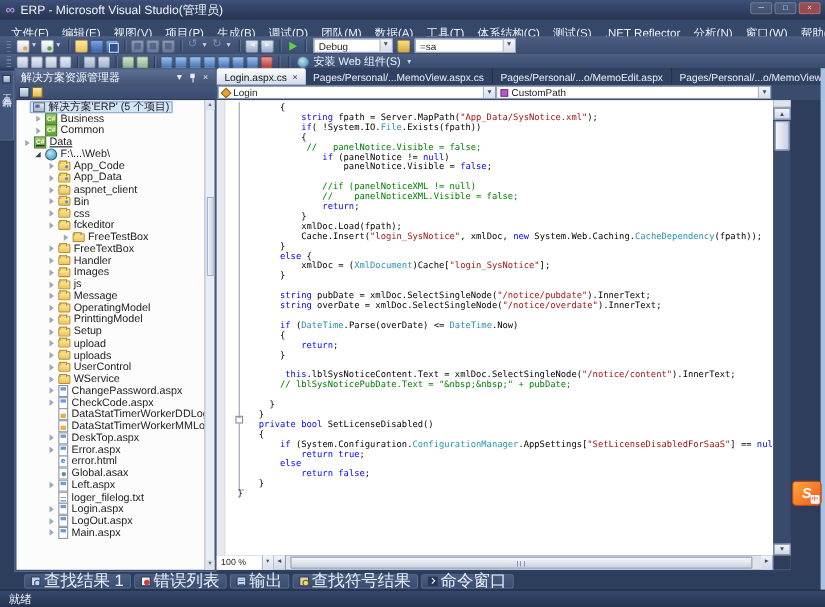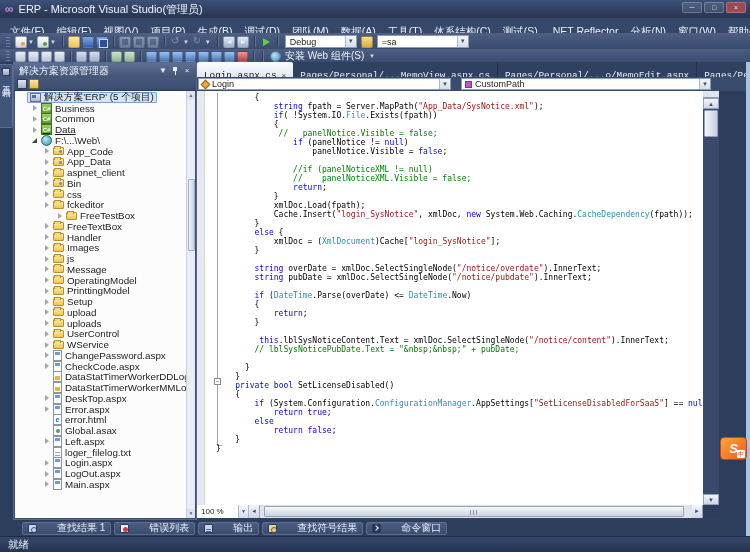--- a/index.html
+++ b/index.html
@@ -118,26 +118,26 @@
   .ti-page { width:9px; height:11px; background:#fff; border:1px solid #8a94a6; }
   .ti-aspx::after { content:""; position:absolute; left:1px; top:1px; right:1px; height:3px; background:#6f9ad8; }
   .ti-xml::after { content:""; position:absolute; left:1px; bottom:1px; width:5px; height:4px; background:#e8b24a; }
   .ti-html::after { content:"e"; position:absolute; left:1.5px; top:1px; font-size:7px; color:#2b6cc4; font-weight:bold; }
   .ti-asax::after { content:""; position:absolute; left:2px; bottom:2px; width:4px; height:4px; background:#4a9e72; border-radius:50%; }
   .ti-txt::after { content:""; position:absolute; left:1px; top:2px; right:1px; height:6px;
     background:repeating-linear-gradient(0deg,#9aa2b0 0 1px,transparent 1px 3px); }
 
   
   #editor { position:absolute; left:197px; top:0; width:553px; height:458px; background:#2f4060; }
-  #tabstrip { position:absolute; left:0; top:0; width:553px; height:27px; display:flex; align-items:stretch; background:#2f4060;font-family:Liberation Mono, monospace; }
+  #tabstrip { position:absolute; left:0; top:0; width:553px; height:17px; display:flex; align-items:stretch; background:#2f4060; }
   .dtab { display:flex; align-items:center; padding:0 7px; font-size:9.3px; color:#e8eef8; border-right:1px solid #22304c; white-space:nowrap; gap:5px; }
   .dtab.active { background:linear-gradient(#fdfdfe,#ccd6e8); color:#151515; border-radius:2px 2px 0 0; border-right:none; }
   .dtab .x { font-size:8px; color:#333; line-height:8px; }
 
-  #navbar { position:absolute; left:0; top:15px; width:553px; height:14px; background:#3a4c6e; display:flex; gap:10px; padding:1px 0 1px 1px; }
+  #navbar { position:absolute; left:0; top:15px; width:553px; height:14px; background:#3a4c6e; display:flex; gap:0; padding:1px 0 1px 1px; }
   .nav-combo { height:12px; background:#fff; border:1px solid #8c9bb6; display:flex; align-items:center; }
   #navclass { width:253px; } #navmethod { width:250px; }
   .nav-combo .ni { width:7px; height:7px; margin:0 3px; flex:none; }
   .ni-class { background:#e8a53a; transform:rotate(45deg); border:1px solid #9a6a14; }
   .ni-method { background:#b35cc6; border:1px solid #7d3590; }
   .nav-combo .cv { font-size:9px; color:#222; flex:1; white-space:nowrap; overflow:hidden; }
   .nav-combo .caret { width:11px; height:100%; background:linear-gradient(#f3f6fa,#d6deea); border-left:1px solid #aab6cb;
     color:#44506a; font-size:6px; line-height:10px; text-align:center; }
 
   #codewrap { position:absolute; left:0; top:29px; width:506px; height:414px; background:#fff; overflow:hidden; }
@@ -174,22 +174,22 @@
     border:1px solid #93a1ba; border-radius:1px; }
   .hs-th::after { content:""; position:absolute; left:50%; top:3px; width:9px; height:5px; margin-left:-4px;
     background:repeating-linear-gradient(90deg,#8b98b0 0 1px,transparent 1px 3px); }
   .hs-corner { width:16px; height:13px; background:#2e3d5c; flex:none; }
 
   #rightedge { position:absolute; left:746px; top:62px; width:4px; height:474px; background:#a7c2e2; }
 
   
   #bottomtabs { position:absolute; left:0; top:520px; width:746px; height:16px; background:#2d3d5c;
     display:flex; align-items:center; gap:3px; padding-left:22px; }
-  .btab { display:flex; align-items:center; gap:20px; height:13px; padding:0 5px;
-    background:linear-gradient(#4a5d82,#3a4c6e); border:1px solid #5a6e94; border-radius:2px; font-size:10px; color:#e9eff9; white-space:nowrap; }
+  .btab { display:flex; align-items:center; gap:3px; height:13px; padding:0 5px;
+    background:linear-gradient(#4a5d82,#3a4c6e); border:1px solid #5a6e94; border-radius:2px; font-size:15px; color:#e9eff9; white-space:nowrap; }
   .bti { width:9px; height:9px; border-radius:1px; flex:none; position:relative; border:1px solid #2c3a57; }
   .bti-find-results { background:#c8d4e6; } .bti-find-results::after { content:""; position:absolute; left:2px; top:2px; width:4px; height:4px; border:1px solid #31548c; border-radius:50%; }
   .bti-error-list { background:#f0f0f0; } .bti-error-list::after { content:""; position:absolute; left:2px; top:2px; width:5px; height:5px; background:#cf3b3b; border-radius:50%; }
   .bti-output { background:#c8d4e6; } .bti-output::after { content:""; position:absolute; left:1px; top:2px; right:1px; height:5px; background:repeating-linear-gradient(0deg,#4a6aa0 0 1px,transparent 1px 2.5px); }
   .bti-find-symbol { background:#e6d49a; } .bti-find-symbol::after { content:""; position:absolute; left:2px; top:2px; width:4px; height:4px; border:1px solid #7a5c16; border-radius:50%; }
   .bti-command-window { background:#24355c; } .bti-command-window::after { content:""; position:absolute; left:1px; top:1px; width:3px; height:3px; border-left:1px solid #fff; border-bottom:1px solid #fff; transform:rotate(-135deg); }
 
   #statusbar { position:absolute; left:0; top:536px; width:750px; height:16px;
     background:linear-gradient(#36486b,#253350); border-top:1px solid #1e2b45; display:flex; align-items:center; padding-left:8px; }
   #statusbar .st { font-size:10.5px; color:#eef3fb; }
@@ -344,21 +344,21 @@
           </div>
           <div class="trow" style="padding-left: 15px;">
             <span class="aw">
               <span class="arr-c"></span>
             </span>
             <span class="hl-wrap">
               <span class="ti ti-csproj"></span>
               <span>Common</span>
             </span>
           </div>
-          <div class="trow" style="padding-left: 15px; text-decoration: underline;">
+          <div class="trow" style="padding-left: 5px; text-decoration: underline;">
             <span class="aw">
               <span class="arr-c"></span>
             </span>
             <span class="hl-wrap">
               <span class="ti ti-csproj"></span>
               <span>Data</span>
             </span>
           </div>
           <div class="trow" style="padding-left: 15px;">
             <span class="aw">
@@ -704,22 +704,22 @@
             <div class="cl"><span class="tok-c">                //    panelNoticeXML.Visible = false;</span></div>
             <div class="cl"><span class="tok-p">                </span><span class="tok-k">return</span><span class="tok-p">;</span></div>
             <div class="cl"><span class="tok-p">            }</span></div>
             <div class="cl"><span class="tok-p">            xmlDoc.Load(fpath);</span></div>
             <div class="cl"><span class="tok-p">            Cache.Insert(</span><span class="tok-s">"login_SysNotice"</span><span class="tok-p">, xmlDoc, </span><span class="tok-k">new</span><span class="tok-p"> System.Web.Caching.</span><span class="tok-t">CacheDependency</span><span class="tok-p">(fpath));</span></div>
             <div class="cl"><span class="tok-p">        }</span></div>
             <div class="cl"><span class="tok-p">        </span><span class="tok-k">else</span><span class="tok-p"> {</span></div>
             <div class="cl"><span class="tok-p">            xmlDoc = (</span><span class="tok-t">XmlDocument</span><span class="tok-p">)Cache[</span><span class="tok-s">"login_SysNotice"</span><span class="tok-p">];</span></div>
             <div class="cl"><span class="tok-p">        }</span></div>
             <div class="cl">&nbsp;</div>
+            <div class="cl"><span class="tok-p">        </span><span class="tok-k">string</span><span class="tok-p"> pubDate = xmlDoc.SelectSingleNode(</span><span class="tok-s">"/notice/pubdate"</span><span class="tok-p">).InnerText;</span></div>
             <div class="cl"><span class="tok-p">        </span><span class="tok-k">string</span><span class="tok-p"> overDate = xmlDoc.SelectSingleNode(</span><span class="tok-s">"/notice/overdate"</span><span class="tok-p">).InnerText;</span></div>
-            <div class="cl"><span class="tok-p">        </span><span class="tok-k">string</span><span class="tok-p"> pubDate = xmlDoc.SelectSingleNode(</span><span class="tok-s">"/notice/pubdate"</span><span class="tok-p">).InnerText;</span></div>
             <div class="cl">&nbsp;</div>
             <div class="cl"><span class="tok-p">        </span><span class="tok-k">if</span><span class="tok-p"> (</span><span class="tok-t">DateTime</span><span class="tok-p">.Parse(overDate) &lt;= </span><span class="tok-t">DateTime</span><span class="tok-p">.Now)</span></div>
             <div class="cl"><span class="tok-p">        {</span></div>
             <div class="cl"><span class="tok-p">            </span><span class="tok-k">return</span><span class="tok-p">;</span></div>
             <div class="cl"><span class="tok-p">        }</span></div>
             <div class="cl">&nbsp;</div>
             <div class="cl"><span class="tok-p">         </span><span class="tok-k">this</span><span class="tok-p">.lblSysNoticeContent.Text = xmlDoc.SelectSingleNode(</span><span class="tok-s">"/notice/content"</span><span class="tok-p">).InnerText;</span></div>
             <div class="cl"><span class="tok-c">        // lblSysNoticePubDate.Text = "&amp;nbsp;&amp;nbsp;" + pubDate;</span></div>
             <div class="cl">&nbsp;</div>
             <div class="cl"><span class="tok-p">      }</span></div>

